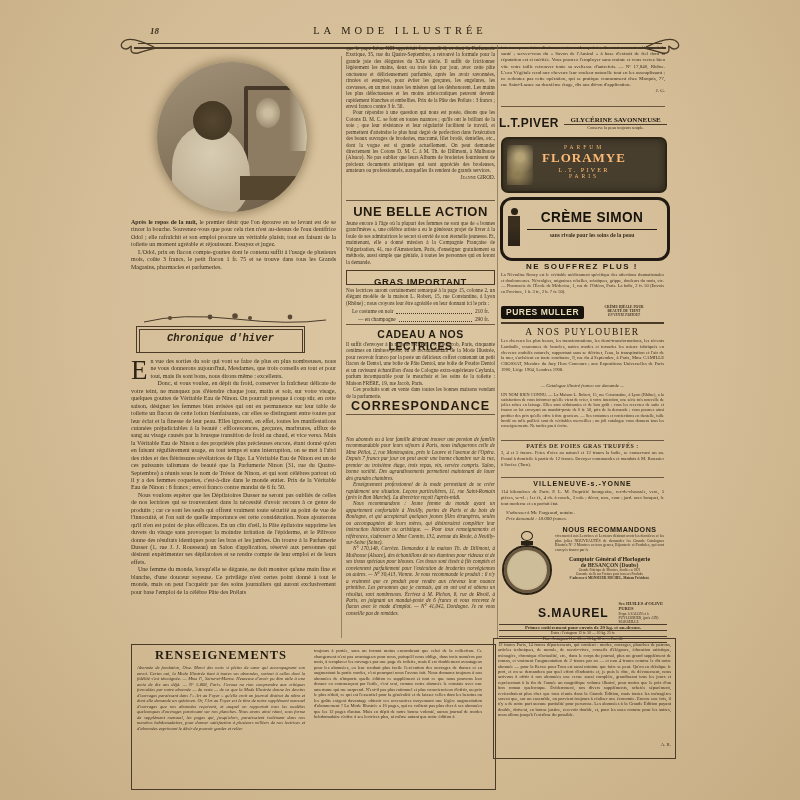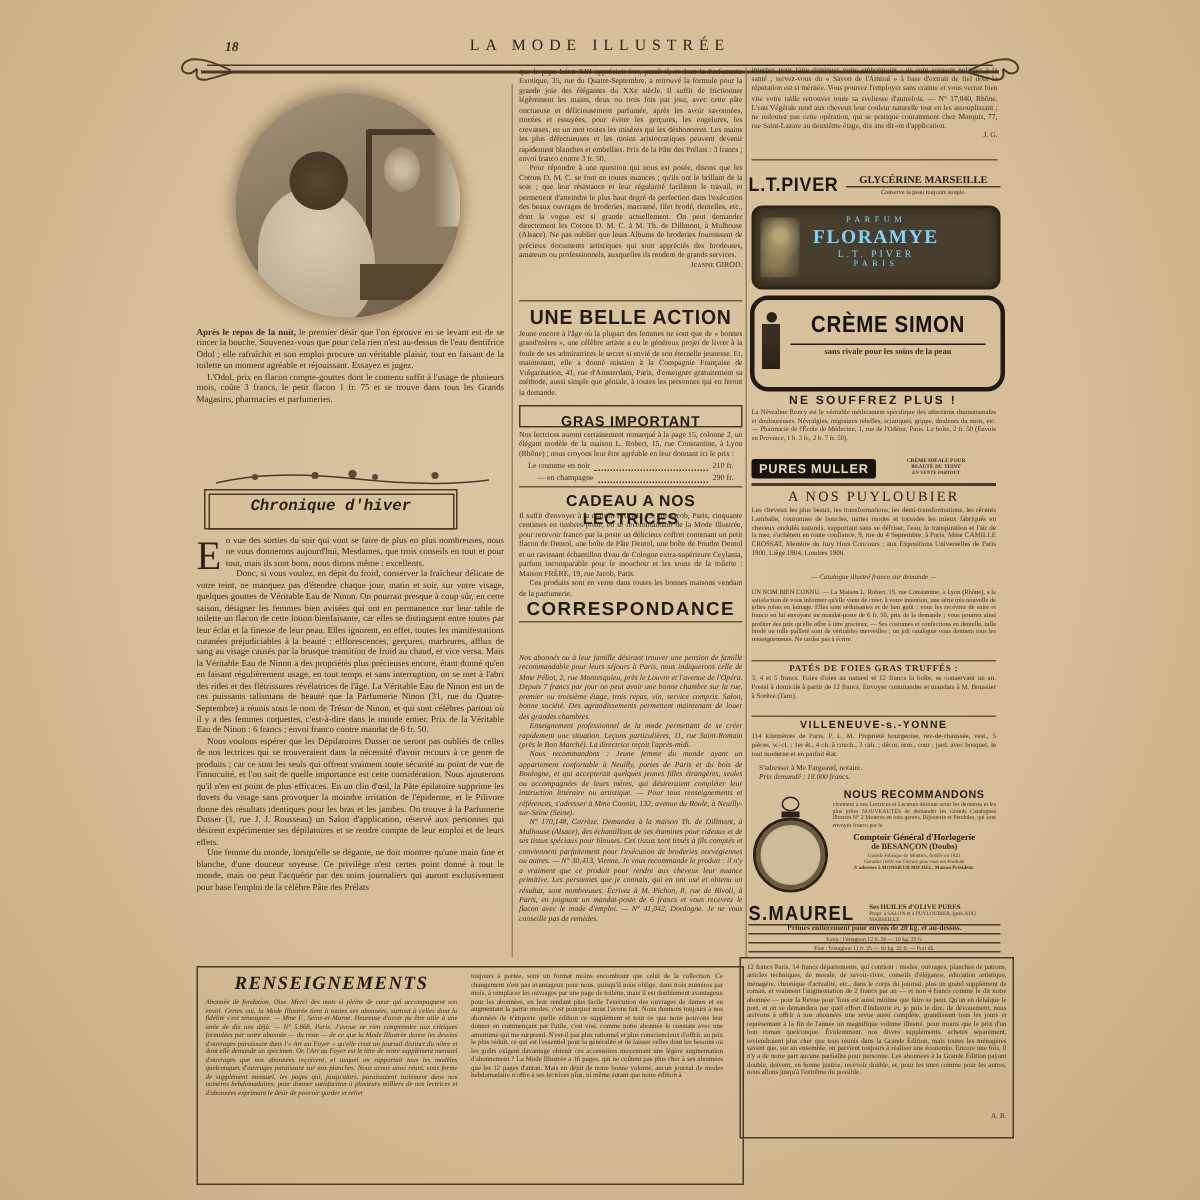--- a/index.html
+++ b/index.html
@@ -126,26 +126,26 @@
 
 <div class="abs t" style="left:501px;top:45px;width:164px;height:55px;font-size:5px;">
   <p class="noind">internes pour faire diminuer votre embonpoint ; ils sont souvent néfastes à la santé ; servez-vous du « Savon de l'Amiral » à base d'extrait de fiel dont la réputation est si méritée. Vous pourrez l'employer sans crainte et vous verrez bien vite votre taille retrouver toute sa sveltesse d'autrefois. — N° 17,840, Rhône. L'eau Végétale rend aux cheveux leur couleur naturelle tout en les assouplissant ; ne redoutez pas cette opération, qui se pratique couramment chez Marquis, 77, rue Saint-Lazare au deuxième étage, dix ans dit-on d'application.</p>
   <p class="sig noind">J. G.</p>
 </div>
 <div class="hline" style="left:501px;top:106px;width:164px;"></div>
 
 <div class="abs" style="left:499px;top:111px;width:168px;height:23px;display:flex;align-items:center;">
   <span class="b sans" style="font-size:13px;letter-spacing:.5px;color:#1e1812;transform:scaleX(.92);transform-origin:left;">L.T.PIVER</span>
   <span style="flex:1;text-align:center;">
-    <span class="b" style="display:block;font-size:7px;color:#241c11;border-bottom:1px solid #4a3b28;">GLYCÉRINE MARSEILLE</span>
+    <span class="b" style="display:block;font-size:7px;color:#241c11;border-bottom:1px solid #4a3b28;">GLYCÉRINE SAVONNEUSE</span>
     <span style="display:block;font-size:4.2px;">Conserve la peau toujours souple.</span>
   </span>
 </div>
 
-<div class="abs" style="left:501px;top:137px;width:162px;height:52px;background:#473e2e;border:2px solid #2b2417;border-radius:7px;box-shadow:inset 0 0 8px #2b2417;color:#7dd3fc;text-align:center;">
+<div class="abs" style="left:501px;top:137px;width:162px;height:52px;background:#473e2e;border:2px solid #2b2417;border-radius:7px;box-shadow:inset 0 0 8px #2b2417;color:#fdba74;text-align:center;">
   <div class="abs" style="left:4px;top:6px;width:26px;height:40px;background:radial-gradient(circle at 50% 30%,#b5a375 12%,transparent 55%),radial-gradient(circle at 40% 70%,#8d7c54 15%,transparent 60%);"></div>
   <div style="font-size:5.5px;letter-spacing:3px;margin-top:5px;">PARFUM</div>
   <div class="b" style="font-size:13px;letter-spacing:1px;">FLORAMYE</div>
   <div style="font-size:6.5px;letter-spacing:2px;">L.T. PIVER</div>
   <div style="font-size:5.5px;letter-spacing:3px;">PARIS</div>
 </div>
 
 <div class="abs" style="left:500px;top:197px;width:164px;height:58px;border:3px solid #201a12;border-radius:12px;">
   <div class="abs" style="left:3px;top:8px;width:16px;height:42px;">
     <div style="width:7px;height:7px;border-radius:50%;background:#2b2216;margin:0 auto;"></div>
@@ -207,42 +207,42 @@
       </div>
     <div class="b c" style="font-size:6px;color:#241c11;">Comptoir Général d'Horlogerie</div>
     <div class="b c" style="font-size:5.5px;">de BESANÇON (Doubs)</div>
     <div class="c" style="font-size:3.4px;">Grande Fabrique de Montres, fondée en 1821</div>
     <div class="c" style="font-size:3.4px;">Garantie réelle sur Facture pour tous ses Produits</div>
     <div class="c b" style="font-size:3.4px;">S'adresser à MONSIEUR MICHEL, Maison Président.</div>
   </div>
 </div>
 
 <div class="abs" style="left:499px;top:601px;width:168px;">
-  <div style="display:flex;align-items:center;">
+  <div style="display:flex;align-items:center;padding-left:39px;">
     <span class="b sans" style="font-size:13.5px;letter-spacing:1px;color:#1e1812;transform:scaleX(.9);transform-origin:left;">S.MAUREL</span>
     <span style="flex:1;line-height:1.15;padding-left:2px;">
       <span class="b" style="display:block;font-size:4.6px;">Ses HUILES d'OLIVE PURES</span>
       <span style="display:block;font-size:3.6px;">Propr. à SALON et à PUYLOUBIER, (près AIX) MARSEILLE</span>
     </span>
   </div>
   <div class="b c" style="font-size:5px;border-top:.5px solid #4a3b28;">Primes entièrement pour envois de 20 kg. et au-dessus.</div>
   <div class="c" style="font-size:3.8px;border-top:.5px solid #4a3b28;border-bottom:.5px solid #4a3b28;padding:.5px 0;">Extra : l'estagnon 12 fr. 50 — 10 kg. 25 fr.</div>
   <div class="c" style="font-size:3.8px;border-bottom:.5px solid #4a3b28;padding:.5px 0;">Fine : l'estagnon 11 fr. 25 — 10 kg. 22 fr. — Port dû.</div>
 </div>
 
 <div class="abs boxed" style="left:493px;top:638px;width:173px;height:113px;padding:3px 4px;border-width:1.5px;">
   <div class="t" style="font-size:4.6px;line-height:1.18;height:100px;">
     <p class="noind">12 francs Paris, 14 francs départements, qui contient : modes, ouvrages, planches de patrons, articles techniques, de morale, de savoir-vivre, conseils d'élégance, éducation artistique, ménagère, chronique d'actualité, etc., dans le corps du journal, plus un grand supplément de roman, et vraiment l'augmentation de 2 francs par an — et non 4 francs comme le dit notre abonnée — pour la Revue pour Tous est aussi minime que faire se peut. Qu'on en défalque le port, et on se demandera par quel effort d'industrie et, je puis le dire, de dévouement, nous arrivons à offrir à nos abonnées une revue aussi complète, grandissant tous les jours et représentant à la fin de l'année un magnifique volume illustré, pour moins que le prix d'un bon roman quelconque. Évidemment, nos divers suppléments, achetés séparément, reviendraient plus cher que tous réunis dans la Grande Édition, mais toutes les ménagères savent que, sur un ensemble, on parvient toujours à réaliser une économie. Encore une fois, il n'y a de notre part aucune partialité pour personne. Les abonnées à la Grande Édition payant double, doivent, en bonne justice, recevoir double, et, pour les unes comme pour les autres, nous allons jusqu'à l'extrême du possible.</p>
   </div>
   <div class="sig" style="font-size:4.8px;">A. R.</div>
 </div>
 
 <div class="abs boxed" style="left:131px;top:644px;width:353px;height:138px;border-width:1.5px;padding:3px 5px;display:flex;gap:9px;">
   <div style="width:168px;">
-    <div class="c b heading" style="font-size:12.5px;letter-spacing:1px;margin-bottom:2px;font-style:italic;">RENSEIGNEMENTS</div>
+    <div class="c b heading" style="font-size:12.5px;letter-spacing:1px;margin-bottom:2px;">RENSEIGNEMENTS</div>
     <div class="t i" style="font-size:4.6px;line-height:1.2;height:112px;">
       <p class="noind">Abonnée de fondation, Oise. Merci des mots si pleins de cœur qui accompagnent son envoi. Certes oui, la Mode Illustrée tient à toutes ses abonnées, surtout à celles dont la fidélité s'est témoignée. — Mme F., Seine-et-Marne. Heureuse d'avoir pu être utile à une amie de dix ans déjà. — N° 5.868, Paris. J'avoue ne rien comprendre aux critiques formulées par notre abonnée — du reste — de ce que la Mode Illustrée donne les dessins d'ouvrages paraissant dans l'« Art au Foyer » qu'elle croit un journal distinct du nôtre et dont elle demande un spécimen. Or, l'Art au Foyer est le titre de notre supplément mensuel d'ouvrages que nos abonnées reçoivent, et auquel on rapportait tous les modèles quelconques d'ouvrages paraissant sur nos planches. Nous avons ainsi réuni, sous forme de supplément mensuel, les pages qui, jusqu'alors, paraissaient isolément dans nos numéros hebdomadaires, pour donner satisfaction à plusieurs milliers de nos lectrices et d'abonnées exprimant le désir de pouvoir garder et relier</p>
     </div>
   </div>
   <div style="width:168px;">
     <div class="t" style="font-size:4.6px;line-height:1.2;height:130px;">
       <p class="noind">toujours à portée, sous un format moins encombrant que celui de la collection. Ce changement n'est pas avantageux pour nous, puisqu'il nous oblige, dans trois numéros par mois, à remplacer les ouvrages par une page de toilette, mais il est doublement avantageux pour les abonnées, en leur rendant plus facile l'exécution des ouvrages de dames et en augmentant la partie modes, c'est pourquoi nous l'avons fait. Nous donnons toujours à nos abonnées de n'importe quelle édition ce supplément et tout ce que nous pouvons leur donner en commençant par l'utile, c'est vrai, comme notre abonnée le constate avec une amertume qui me surprend. N'est-il pas plus rationnel et plus consciencieux d'offrir, au prix le plus réduit, ce qui est l'essentiel pour la généralité et de laisser celles dont les besoins ou les goûts exigent davantage obtenir ces accessoires moyennant une légère augmentation d'abonnement ? La Mode Illustrée a 16 pages, qui ne coûtent pas plus cher à ses abonnées que les 12 pages d'antan. Mais en dépit de notre bonne volonté, aucun journal de modes hebdomadaire n'offre à ses lectrices plus, ni même autant que notre édition à</p>
     </div>
   </div>
 </div>

